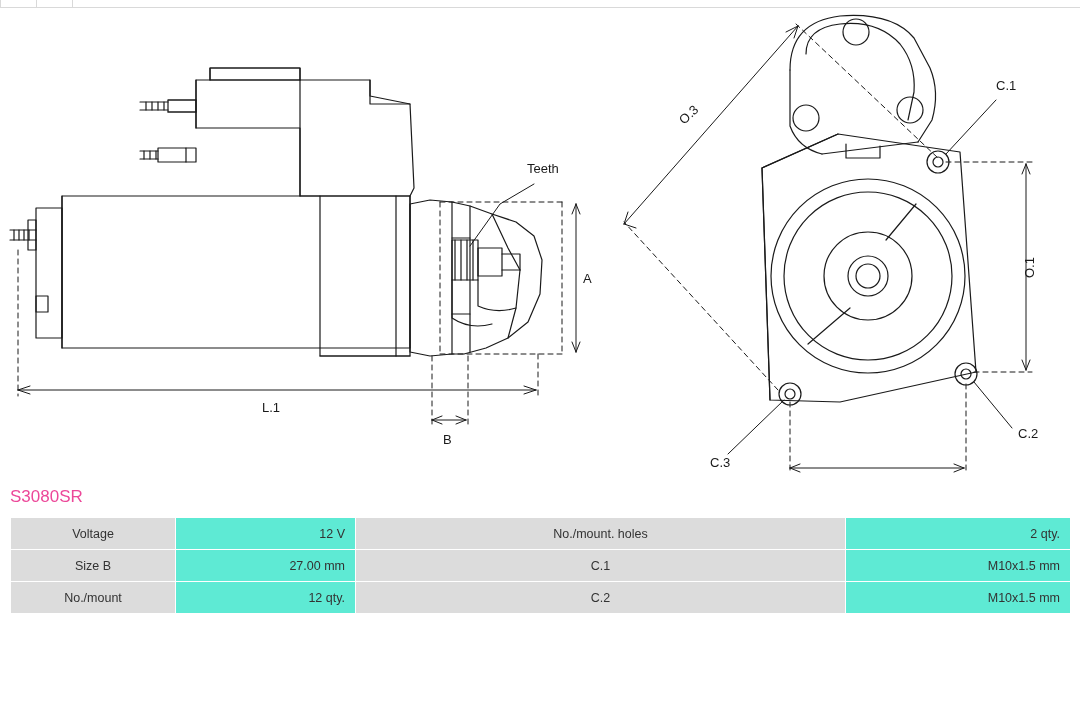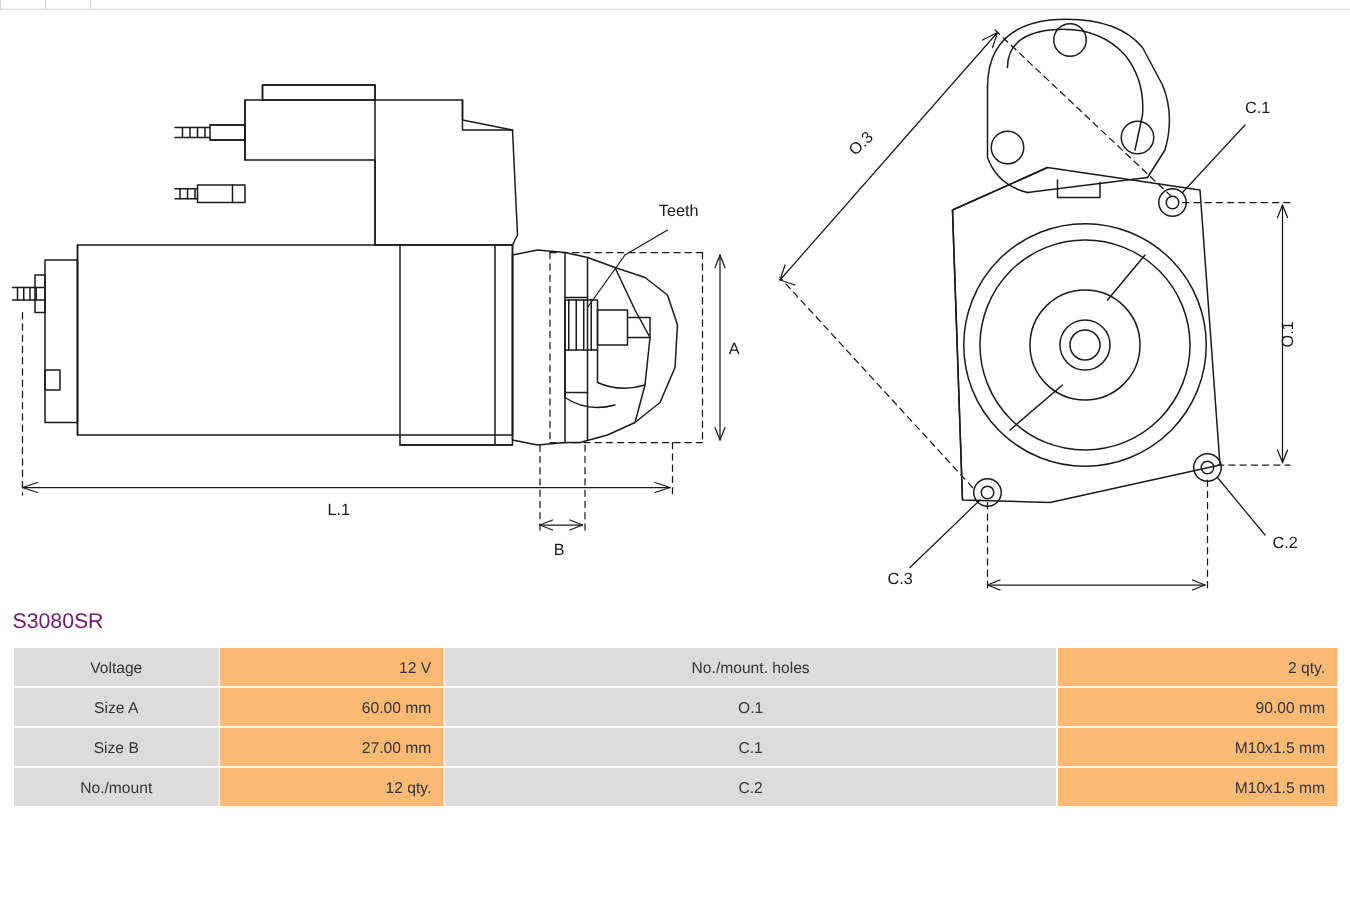--- a/index.html
+++ b/index.html
@@ -43,21 +43,21 @@
     height: 472px;
   }
   .drawing-area svg {
     display: block;
   }
   .part-number {
     position: absolute;
     left: 10px;
     top: 487px;
     font-size: 17px;
-    color: #701a75;
+    color: #ec4899;
     font-family: "Liberation Sans", sans-serif;
   }
   .spec-table {
     position: absolute;
     left: 10px;
     top: 517px;
     width: 1060px;
     border-collapse: collapse;
     table-layout: fixed;
     font-size: 12.5px;
@@ -71,21 +71,21 @@
     color: #333333;
     white-space: nowrap;
     overflow: hidden;
   }
   .spec-table td.label {
     text-align: center;
     background: #dcdcdc;
   }
   .spec-table td.value {
     text-align: right;
-    background: #fdba74;
+    background: #5eead4;
   }
   .col-l1 { width: 165px; }
   .col-v1 { width: 180px; }
   .col-l2 { width: 490px; }
   .col-v2 { width: 225px; }
 </style>
 </head>
 <body>
 
 <div class="page">
@@ -250,26 +250,20 @@
         <col class="col-v2">
     </colgroup>
     <tbody>
       <tr>
         <td class="label">Voltage</td>
         <td class="value">12 V</td>
         <td class="label">No./mount. holes</td>
         <td class="value">2 qty.</td>
       </tr>
       <tr>
-        <td class="label">Size A</td>
-        <td class="value">60.00 mm</td>
-        <td class="label">O.1</td>
-        <td class="value">90.00 mm</td>
-      </tr>
-      <tr>
         <td class="label">Size B</td>
         <td class="value">27.00 mm</td>
         <td class="label">C.1</td>
         <td class="value">M10x1.5 mm</td>
       </tr>
       <tr>
         <td class="label">No./mount</td>
         <td class="value">12 qty.</td>
         <td class="label">C.2</td>
         <td class="value">M10x1.5 mm</td>

